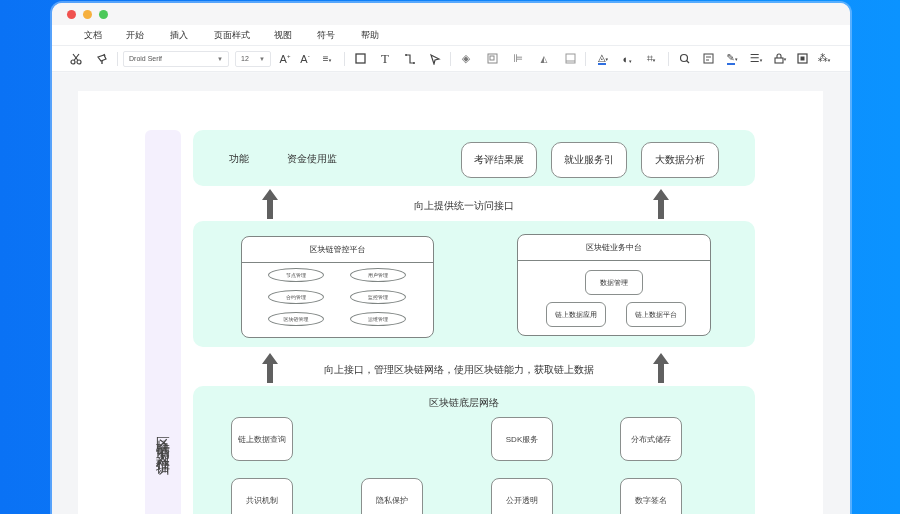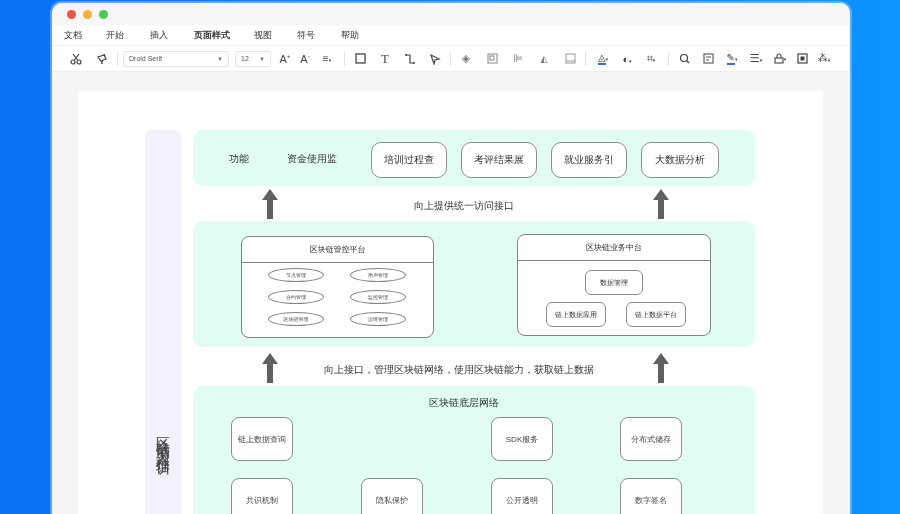--- a/index.html
+++ b/index.html
@@ -13,21 +13,21 @@
     position: absolute; left: 52px; top: 3px; width: 798px; height: 540px;
     background: #f6f7f9; border-radius: 10px;
     box-shadow: 0 0 0 2px rgba(150,200,255,0.55);
     overflow: hidden;
   }
   .titlebar { height: 22px; background: #f6f6f7; position: relative; }
   .dot { position: absolute; top: 7px; width: 9px; height: 9px; border-radius: 50%; }
   .dot.red { left: 15px; background: #f0524f; }
   .dot.yellow { left: 31px; background: #f6b03e; }
   .dot.green { left: 47px; background: #4cc85a; }
-  .menubar { height: 21px; background: #ffffff; display: flex; align-items: center; padding-left: 12px; border-bottom: 1px solid #eceef1; }
+  .menubar { height: 21px; background: #ffffff; display: flex; align-items: center; padding-left: 32px; border-bottom: 1px solid #eceef1; }
   .menu-item { font-size: 9px; color: #333; margin-right: 0; cursor: pointer; }
   .toolbar { height: 26px; background: #ffffff; display: flex; align-items: center; border-bottom: 1px solid #eceef1; padding-left: 14px; }
   .tb-icon { width: 20px; height: 20px; display: flex; align-items: center; justify-content: center; color: #444; font-size: 11px; cursor: pointer; }
   .tb-sep { width: 1px; height: 14px; background: #e2e4e8; margin: 0 5px; }
   .select { height: 16px; border: 1px solid #e4e6ea; border-radius: 2px; display: flex; align-items: center; justify-content: space-between; padding: 0 5px; font-size: 7px; color: #555; background: #fff; cursor: pointer; }
   .caret { font-size: 6px; color: #777; }
   .canvas-area { position: absolute; left: 0; top: 70px; width: 798px; height: 470px; background: #f4f5f7; }
   .page { position: absolute; left: 26px; top: 18px; width: 745px; height: 460px; background: #ffffff; }
   .side-label { position: absolute; left: 67px; top: 39px; width: 36px; height: 440px; background: #f4f0fd; border-radius: 6px; display: flex; flex-direction: column; align-items: center; justify-content: center; }
   .side-label span { font-size: 14px; color: #444; line-height: 17px; writing-mode: vertical-rl; letter-spacing: 3px; padding-top: 178px; }
@@ -52,21 +52,21 @@
   <div class="titlebar">
     <div class="dot red"></div>
     <div class="dot yellow"></div>
     <div class="dot green"></div>
   </div>
 
   <div class="menubar" id="menubar">
       <span class="menu-item" style="width: 42px; display: inline-block;">文档</span>
       <span class="menu-item" style="width: 44px; display: inline-block;">开始</span>
       <span class="menu-item" style="width: 44px; display: inline-block;">插入</span>
-      <span class="menu-item" style="width: 60px; display: inline-block; font-weight: bold;">页面样式</span>
+      <span class="menu-item" style="width: 60px; display: inline-block;">页面样式</span>
       <span class="menu-item" style="width: 43px; display: inline-block;">视图</span>
       <span class="menu-item" style="width: 44px; display: inline-block;">符号</span>
       <span class="menu-item" style="width: 40px; display: inline-block;">帮助</span>
     </div>
 
   <div class="toolbar">
     <div class="tb-icon">
       <svg width="12" height="12" viewBox="0 0 12 12">
           <circle cx="3" cy="9" r="2" fill="none" stroke="#444" stroke-width="1.2"></circle>
           <circle cx="9" cy="9" r="2" fill="none" stroke="#444" stroke-width="1.2"></circle>
@@ -194,21 +194,20 @@
   <div class="canvas-area">
     <div class="page">
 
       <div class="side-label">
         <span>区块链助力人社培训</span>
       </div>
 
       <div class="band band1"></div>
       <div class="plain-label" style="left:151px;top:61px">功能</div>
       <div class="plain-label" style="left:209px;top:61px">资金使用监</div>
-      <div class="pill" style="left:293px;top:51px;width:76px;height:36px">培训过程查</div>
       <div class="pill" style="left:383px;top:51px;width:76px;height:36px">考评结果展</div>
       <div class="pill" style="left:563px;top:51px;width:78px;height:36px">大数据分析</div>
       <div class="pill" style="left:473px;top:51px;width:76px;height:36px">就业服务引</div>
 
       <svg class="arrow" style="left:184px;top:98px" viewBox="0 0 16 30">
           <path d="M8 0 L16 11 L11 11 L11 30 L5 30 L5 11 L0 11 Z" fill="#606060"></path>
         </svg>
       <svg class="arrow" style="left:575px;top:98px" viewBox="0 0 16 30">
           <path d="M8 0 L16 11 L11 11 L11 30 L5 30 L5 11 L0 11 Z" fill="#606060"></path>
         </svg>

